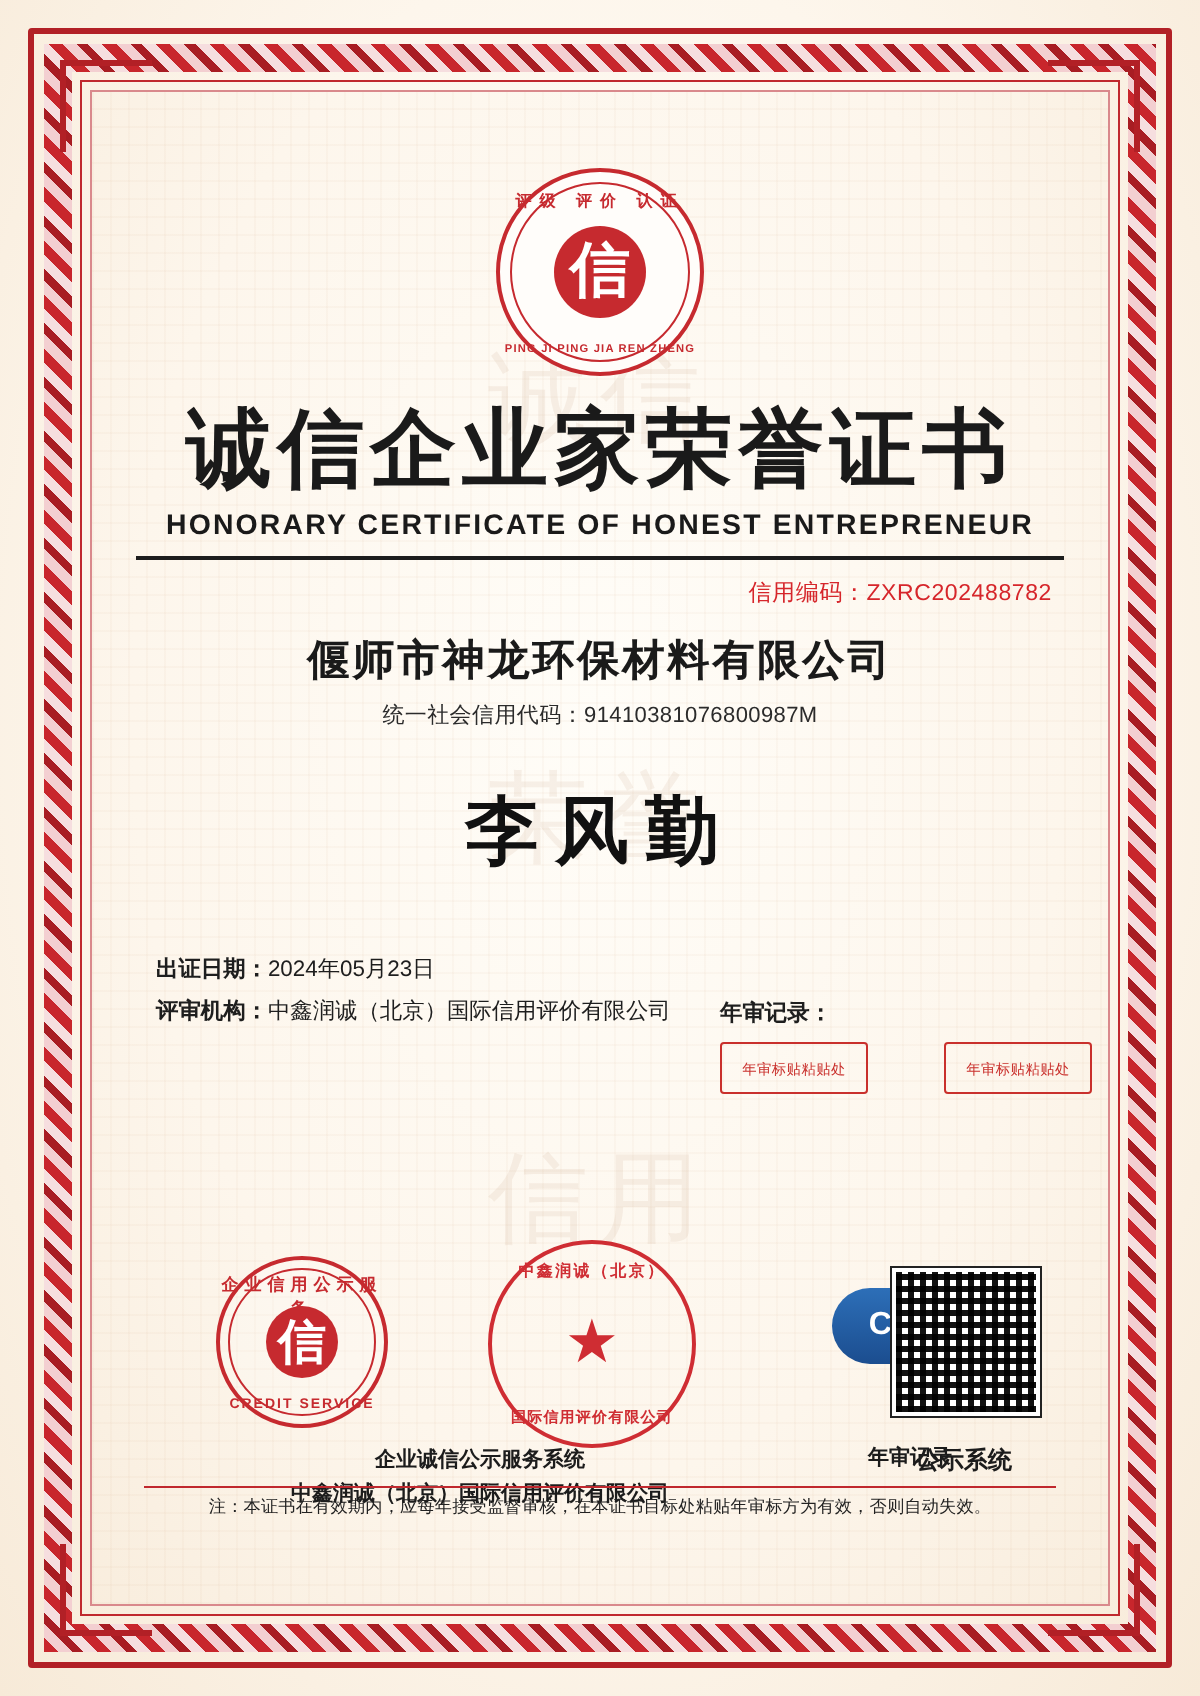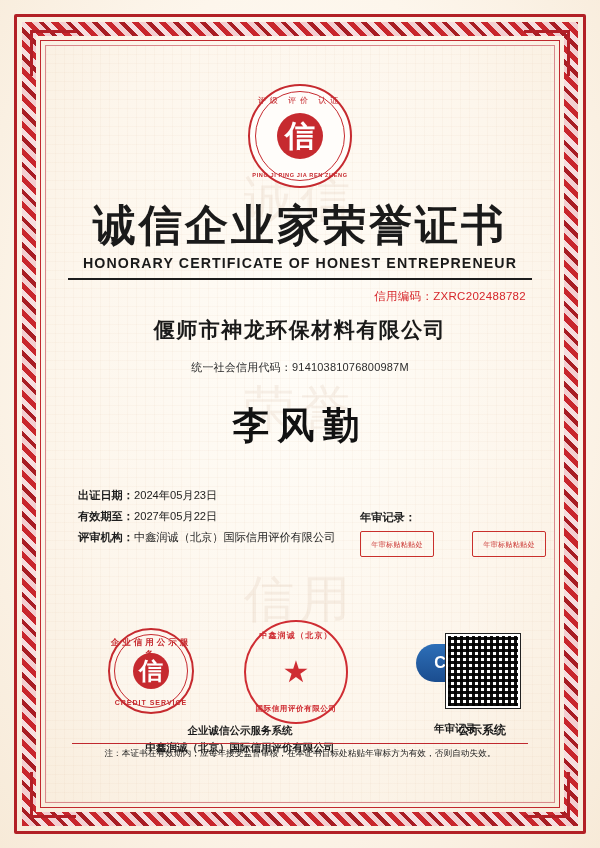--- a/index.html
+++ b/index.html
@@ -111,21 +111,21 @@
     display: flex; align-items: center; justify-content: center;
     line-height: 1;
   }
   .emblem .toptext {
     position: absolute;
     left: 0; right: 0; top: 9px;
     text-align: center;
     font-size: 8px;
     color: #c62a2f;
     letter-spacing: 4px;
-    font-weight: normal;
+    font-weight: bold;
   }
   .emblem .bottext {
     position: absolute;
     left: 0; right: 0; bottom: 8px;
     text-align: center;
     font-size: 5.6px;
     color: #c62a2f;
     letter-spacing: 0.6px;
     font-weight: bold;
   }
@@ -171,21 +171,21 @@
     text-align: center;
     margin-top: 12px;
     font-family: "DejaVu Sans", sans-serif;
     font-size: 21px;
     font-weight: bold;
     color: #1a1a1a;
     letter-spacing: 1.5px;
   }
   .usci {
     text-align: center;
-    margin-top: 16px;
+    margin-top: 6px;
     font-size: 11px;
     color: #2b2b2b;
     letter-spacing: 0.2px;
   }
 
   .person {
     text-align: center;
     margin-top: 26px;
     font-family: "DejaVu Sans", sans-serif;
     font-size: 37px;
@@ -386,23 +386,20 @@
     <div class="company">偃师市神龙环保材料有限公司</div>
     <div class="usci">统一社会信用代码：91410381076800987M</div>
 
     <div class="person">李风勤</div>
 
     <div class="details">
       <div class="row">
         <span class="label">出证日期：</span><span class="val">2024年05月23日</span>
       </div>
       <div class="row">
-        <span class="label">有效期至：</span><span class="val">2027年05月22日</span>
-      </div>
-      <div class="row">
         <span class="label">评审机构：</span><span class="val">中鑫润诚（北京）国际信用评价有限公司</span>
       </div>
 
       <div class="annual">年审记录：</div>
       <div class="stamp-boxes">
         <div class="stamp-box">年审标贴粘贴处</div>
         <div class="stamp-box">年审标贴粘贴处</div>
       </div>
     </div>
 

